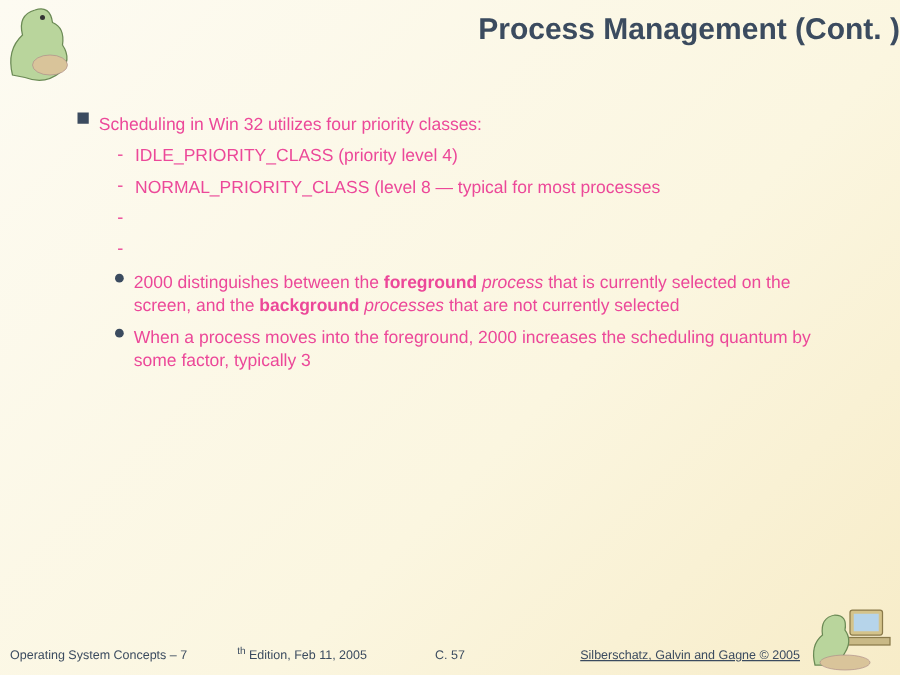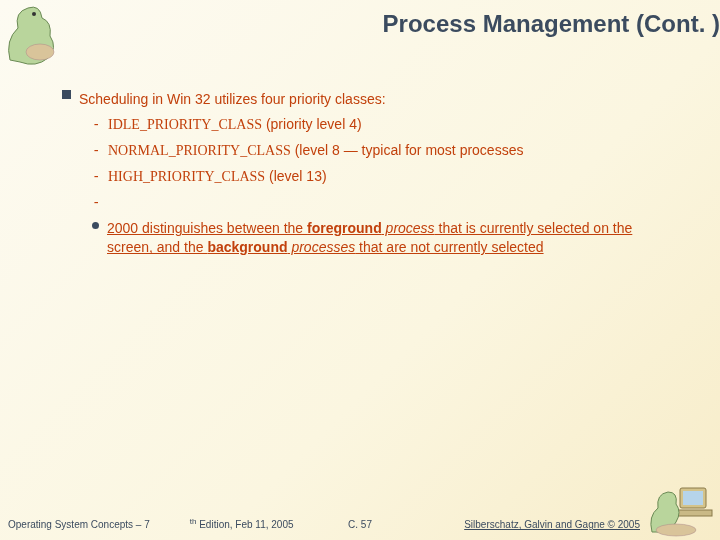--- a/index.html
+++ b/index.html
@@ -25,30 +25,30 @@
     font-size: 24px;
     font-weight: bold;
     color: #3b4b5f;
   }
   .content {
     position: absolute;
     top: 90px;
     left: 62px;
     right: 40px;
     font-size: 14px;
-    color: #c2410c;
+    color: #ec4899;
     line-height: 1.35;
   }
   .sq { display:inline-block; width:9px; height:9px; background:#3b4b5f; margin-right:8px; position:relative; top:0px; flex-shrink:0; }
   .dot { display:inline-block; width:7px; height:7px; background:#3b4b5f; border-radius:50%; margin-right:8px; position:relative; top:3px; flex-shrink:0; }
   .dash { display:inline-block; width:6px; margin-right:10px; font-family:monospace; flex-shrink:0; }
   .lvl1 { display:flex; margin-bottom:6px; }
   .lvl2 { display:flex; margin-left:30px; margin-bottom:6px; }
-  .lvl3 { display:flex; margin-left:30px; margin-bottom:6px;text-decoration:underline; }
-  .mono { font-family: Liberation Serif, serif; text-align: center; }
+  .lvl3 { display:flex; margin-left:30px; margin-bottom:6px; }
+  .mono { font-family: Liberation Sans, sans-serif; text-align: center; }
   b { font-weight:bold; }
   i { font-style:italic; }
   .footer {
     position:absolute;
     bottom:4px; left:0; right:0;
     height:24px;
     font-size:10px;
     color:#3b4b5f;
   }
   .footer-left { position:absolute; left:8px; bottom:6px; }
@@ -88,33 +88,36 @@
     <span><span class="mono">IDLE_PRIORITY_CLASS</span><span> (priority level 4)</span></span>
   </div>
 
   <div class="lvl2">
     <span class="dash">-</span>
     <span><span class="mono">NORMAL_PRIORITY_CLASS</span><span> (level 8 — typical for most processes</span></span>
   </div>
 
   <div class="lvl2">
     <span class="dash">-</span>
-    <span><span class="mono">HIGH_PRIORITY_CLASS</span><span> (level 13)</span></span>
   </div>
 
   <div class="lvl2">
     <span class="dash">-</span>
   </div>
 
 
   <div class="lvl3" style="margin-top:8px">
     <span class="dot"></span>
     <span><span>2000 distinguishes between the </span><b>foreground</b><i> process</i><span> that is currently selected on the screen, and the </span><b>background</b><i> processes</i><span> that are not currently selected</span></span>
   </div>
 
+  <div class="lvl3">
+    <span class="dot"></span>
+    <span>When a process moves into the foreground, 2000 increases the scheduling quantum by some factor, typically 3</span>
+  </div>
 
 </div>
 
 <div class="footer">
   <div class="footer-left">
     <span>Operating System Concepts – 7</span><span class="sup">th</span><span> Edition, Feb 11, 2005</span>
   </div>
   <div class="footer-center">C. 57</div>
   <div class="footer-right">Silberschatz, Galvin and Gagne © 2005</div>
 </div>

